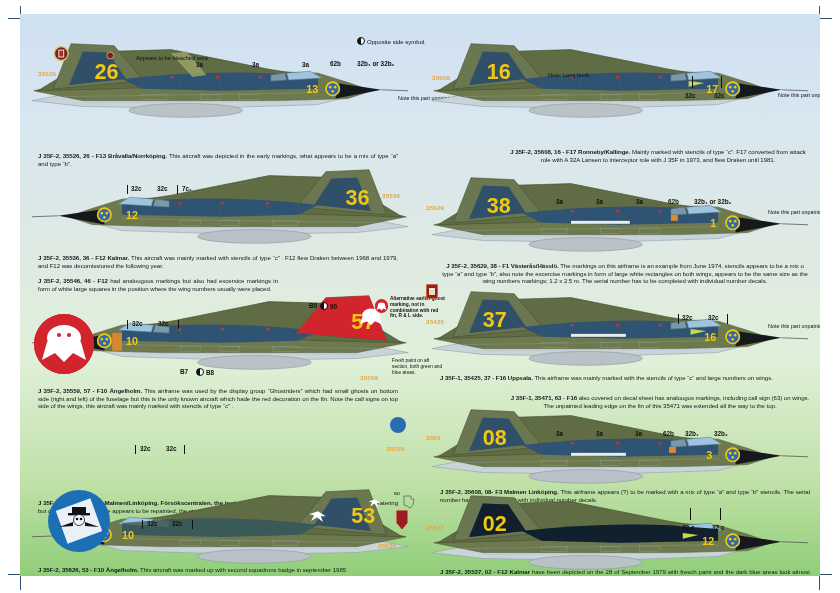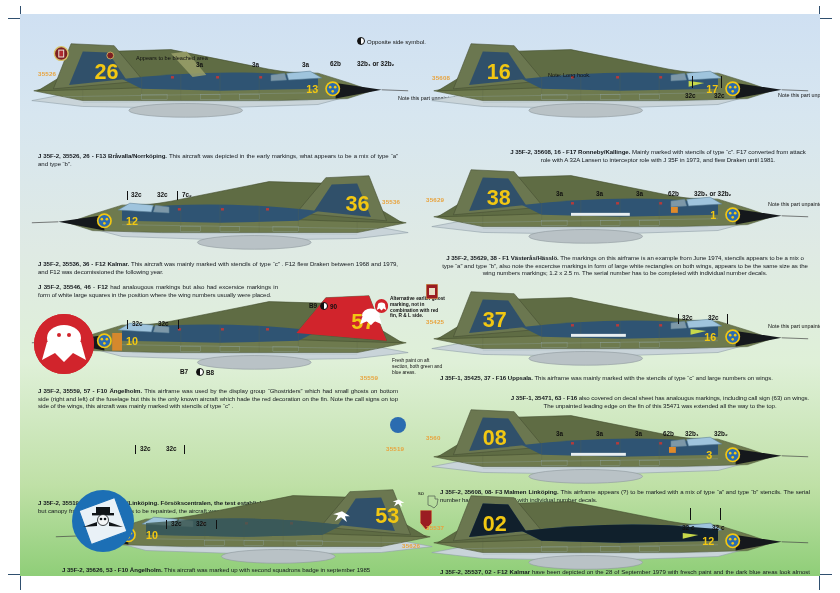--- a/index.html
+++ b/index.html
@@ -189,21 +189,21 @@
         <div class="lbl" style="left:232px;top:31px;">3a</div>
         <div class="lbl" style="left:282px;top:31px;">3a</div>
         <div class="lbl" style="left:310px;top:30px;">62b</div>
         <div class="lbl" style="left:337px;top:30px;">32b₁ or 32b₂</div>
         <div class="note notew" style="left:378px;top:65px;">Note this part unpainted</div>
         <div class="caption" style="left:18px;top:122px;width:360px;">
           <b>J 35F-2, 35526, 26 - F13 Bråvalla/Norrköping.</b><span> This aircraft was depicted  in the early markings, what appears to be a mix of type “a” and type “b”.</span>
         </div>
       </div>
 
-      <div class="entry" style="top:146px;height:120px;">
+      <div class="entry" style="top:140px;height:120px;">
         <div class="plane" style="left:4px;top:4px;">
           <svg width="392" height="96" viewBox="0 0 400 90">
             <g transform="translate(400,0) scale(-1,1)">
               <use href="#draken" x="0" y="0"></use>
               <g transform="translate(72,44) scale(-1,1)">
                   <text x="0" y="0" font-family="Liberation Sans, sans-serif" font-size="22" font-weight="bold" fill="#f2c712">36</text>
                 </g>
               <g transform="translate(296,58) scale(-1,1)">
                   <text x="0" y="0" font-family="Liberation Sans, sans-serif" font-size="11" font-weight="bold" fill="#f2c712">12</text>
                 </g>
@@ -300,21 +300,21 @@
         <div class="roundel-badge" style="left:370px;top:16px;width:16px;height:16px;background:#2b6cb0;"></div>
         <div class="tick" style="left:115px;top:44px;height:9px;"></div>
         <div class="lbl" style="left:120px;top:44px;">32c</div>
         <div class="lbl" style="left:146px;top:44px;">32c</div>
         <div class="tick" style="left:164px;top:44px;height:9px;"></div>
         <div class="caption" style="left:18px;top:98px;width:360px;">
           <b>J 35F-2, 35519, 19 - FC Malmen/Linköping. Försökscentralen, the test establishment.</b><span> This aircraft shows considerable wheatering but canopy frame and nose appears to be repainted, the aircraft was mainly marked with stencils of type “c”.</span>
         </div>
       </div>
 
-      <div class="entry" style="top:458px;height:104px;margin-left:24px;">
+      <div class="entry" style="top:458px;height:104px;">
         <div class="plane" style="left:4px;top:6px;">
           <svg width="392" height="96" viewBox="0 0 400 90">
             <g transform="translate(400,0) scale(-1,1)">
               <use href="#draken" x="0" y="0"></use>
               <path d="M100,44 C150,38 200,36 250,38 L300,42 L300,54 L200,56 L120,54 Z" fill="#3d5a52" opacity=".8"></path>
               <g transform="translate(66,42) scale(-1,1)">
                   <text x="0" y="0" font-family="Liberation Sans, sans-serif" font-size="22" font-weight="bold" fill="#f2c712">53</text>
                 </g>
               <g transform="translate(300,58) scale(-1,1)">
                   <text x="0" y="0" font-family="Liberation Sans, sans-serif" font-size="11" font-weight="bold" fill="#f2c712">10</text>
@@ -390,21 +390,21 @@
         <div class="tick" style="left:272px;top:46px;height:12px;"></div>
         <div class="tick" style="left:301px;top:46px;height:12px;"></div>
         <div class="lbl" style="left:265px;top:62px;">32c</div>
         <div class="lbl" style="left:294px;top:62px;">32c</div>
         <div class="note notew" style="left:358px;top:62px;">Note this part unpainted</div>
         <div class="caption" style="left:88px;top:118px;width:300px;text-align:center;">
           <b>J 35F-2, 35608, 16 - F17 Ronneby/Kallinge.</b><span> Mainly marked with stencils of type “c”. F17 converted from attack role with A 32A Lansen to interceptor role with J 35F in 1973, and flew Draken until 1981.</span>
         </div>
       </div>
 
-      <div class="entry" style="top:140px;height:126px;">
+      <div class="entry" style="top:148px;height:126px;">
         <div class="plane" style="left:4px;top:4px;">
           <svg width="392" height="96" viewBox="0 0 400 90">
             <use href="#draken" x="0" y="0"></use>
             <text x="64" y="44" font-family="Liberation Sans, sans-serif" font-size="22" font-weight="bold" fill="#f2c712">38</text>
             <text x="292" y="58" font-family="Liberation Sans, sans-serif" font-size="11" font-weight="bold" fill="#f2c712">1</text>
             <g transform="translate(315,54) scale(.85)">
                 <use href="#roundel"></use>
               </g>
             <rect x="252" y="46" width="7" height="6" fill="#e08a2a"></rect>
             <rect x="150" y="52" width="60" height="3" fill="#e8eef0"></rect>

